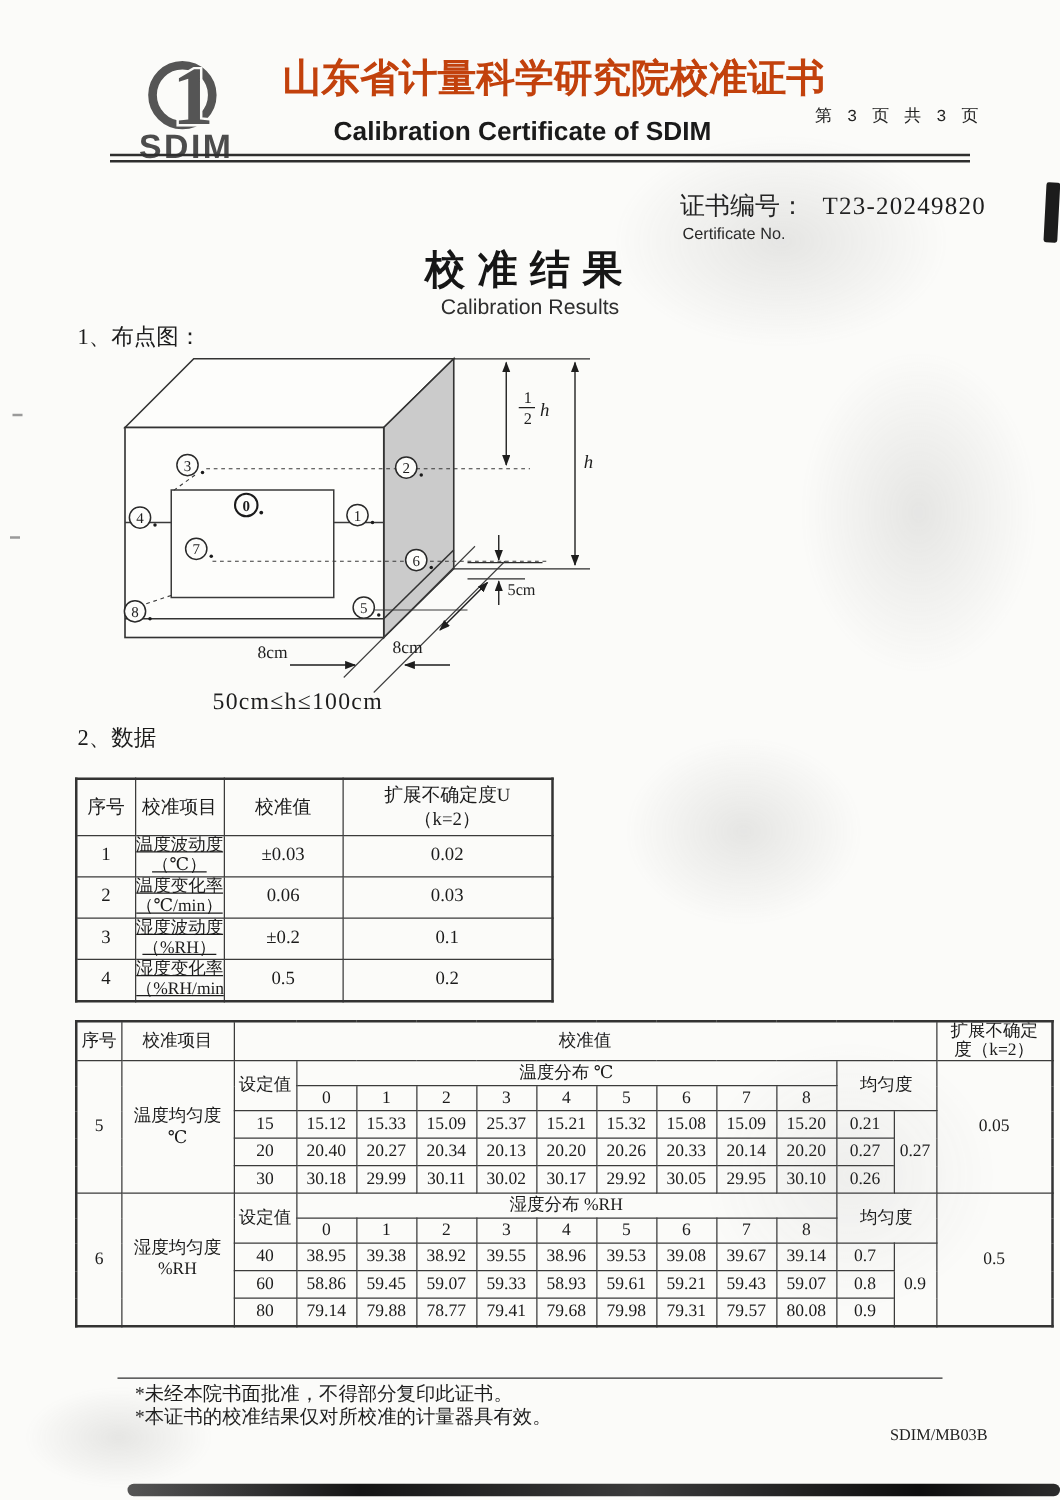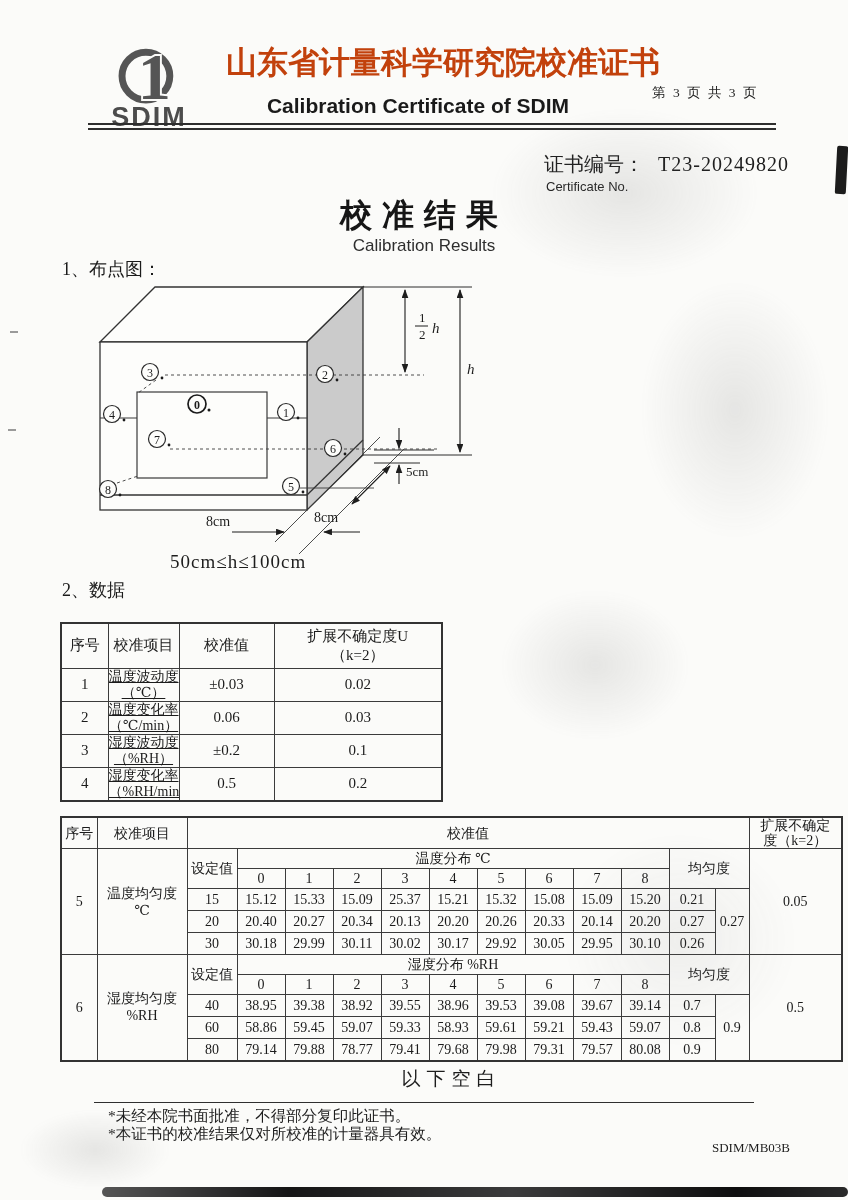--- a/index.html
+++ b/index.html
@@ -7,21 +7,21 @@
   .page { position:relative; width:848px; height:1200px; margin:0 auto;
           background:#fbfbf9; color:#1d1d1d; overflow:hidden; }
 
   
   .logo { position:absolute; left:90px; top:36px; width:118px; text-align:center; }
   .logo svg { display:block; margin:0 auto; }
   .logo-text { font-family:"Liberation Sans","DejaVu Sans",sans-serif; font-weight:bold;
                font-size:27px; letter-spacing:2px; color:#4c4c4c; margin-top:-8px; }
   .title-cn { position:absolute; left:226px; top:42px; width:436px;
               font-size:31px; font-weight:bold; letter-spacing:0px; color:#c2410c; white-space:nowrap; }
-  .page-label { position:absolute; left:652px; top:84px; font-size:13.5px; letter-spacing:2px; color:#222; white-space:nowrap; }
+  .page-label { position:absolute; left:652px; top:84px; font-size:13.5px; letter-spacing:2px; color:#222; white-space:nowrap;font-family:Liberation Mono, monospace; }
   .title-en { position:absolute; left:200px; top:94px; width:436px; text-align:center;
               font-family:"Liberation Sans","DejaVu Sans",sans-serif; font-weight:bold;
               font-size:21px; color:#1a1a1a; white-space:nowrap; }
   .header-rule { position:absolute; left:88px; top:123px; width:688px; height:7px;
                  border-top:2px solid #2e2e2e; border-bottom:2px solid #2e2e2e; }
 
   
   .cert-no { position:absolute; left:544px; top:151px; font-size:20px; white-space:nowrap; }
   .cert-no .val { margin-left:14px; letter-spacing:1px; }
   .cert-no-en { position:absolute; left:546px; top:179px; font-size:13px; color:#222;
@@ -413,21 +413,20 @@
         <td>79.68</td>
         <td>79.98</td>
         <td>79.31</td>
         <td>79.57</td>
         <td>80.08</td>
         <td>0.9</td>
       </tr>
     </tbody>
   </table>
 
-  <div class="below-blank">以下空白</div>
 
   <div class="footer-rule"></div>
   <div class="footnotes">
     <div>*未经本院书面批准，不得部分复印此证书。</div>
     <div>*本证书的校准结果仅对所校准的计量器具有效。</div>
   </div>
   <div class="form-code">SDIM/MB03B</div>
 
   <div class="stain" style="left:490px; top:108px; width:270px; height:170px;"></div>
   <div class="stain" style="left:640px; top:280px; width:190px; height:260px;"></div>

